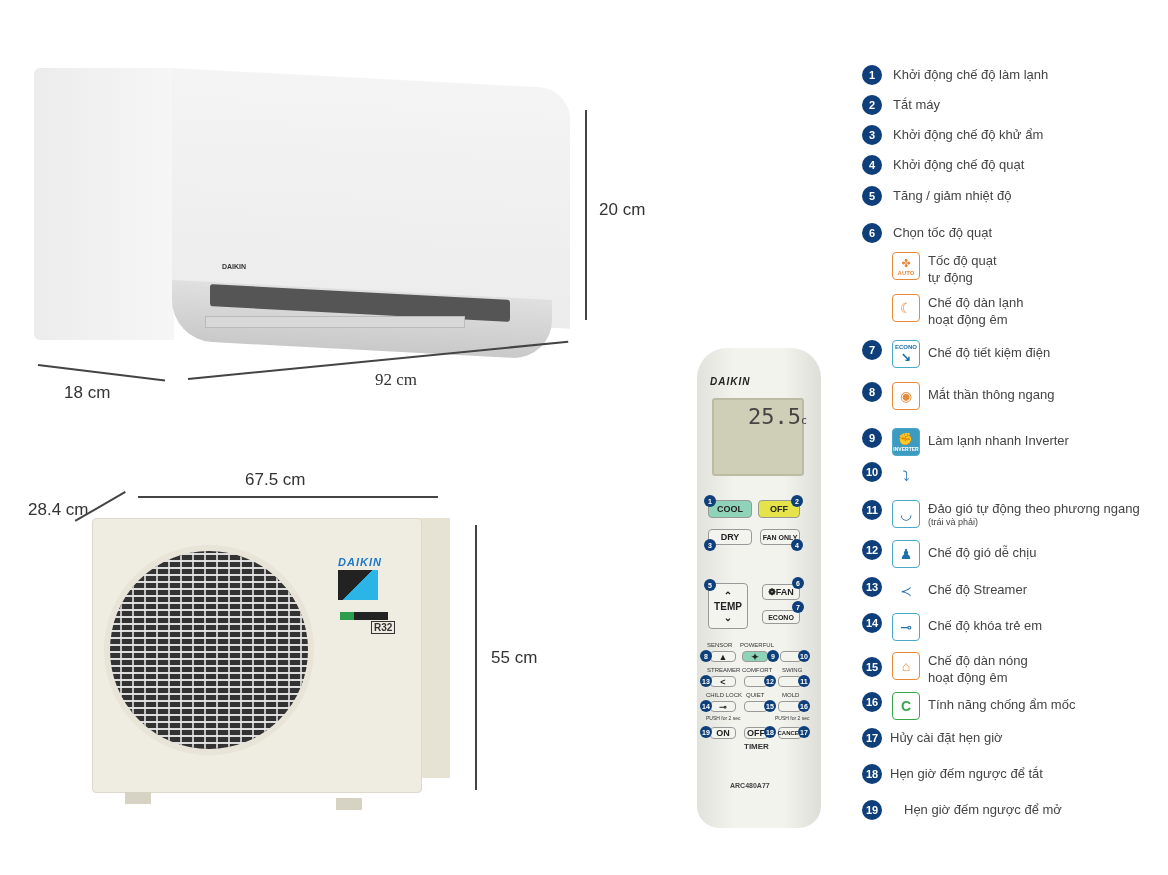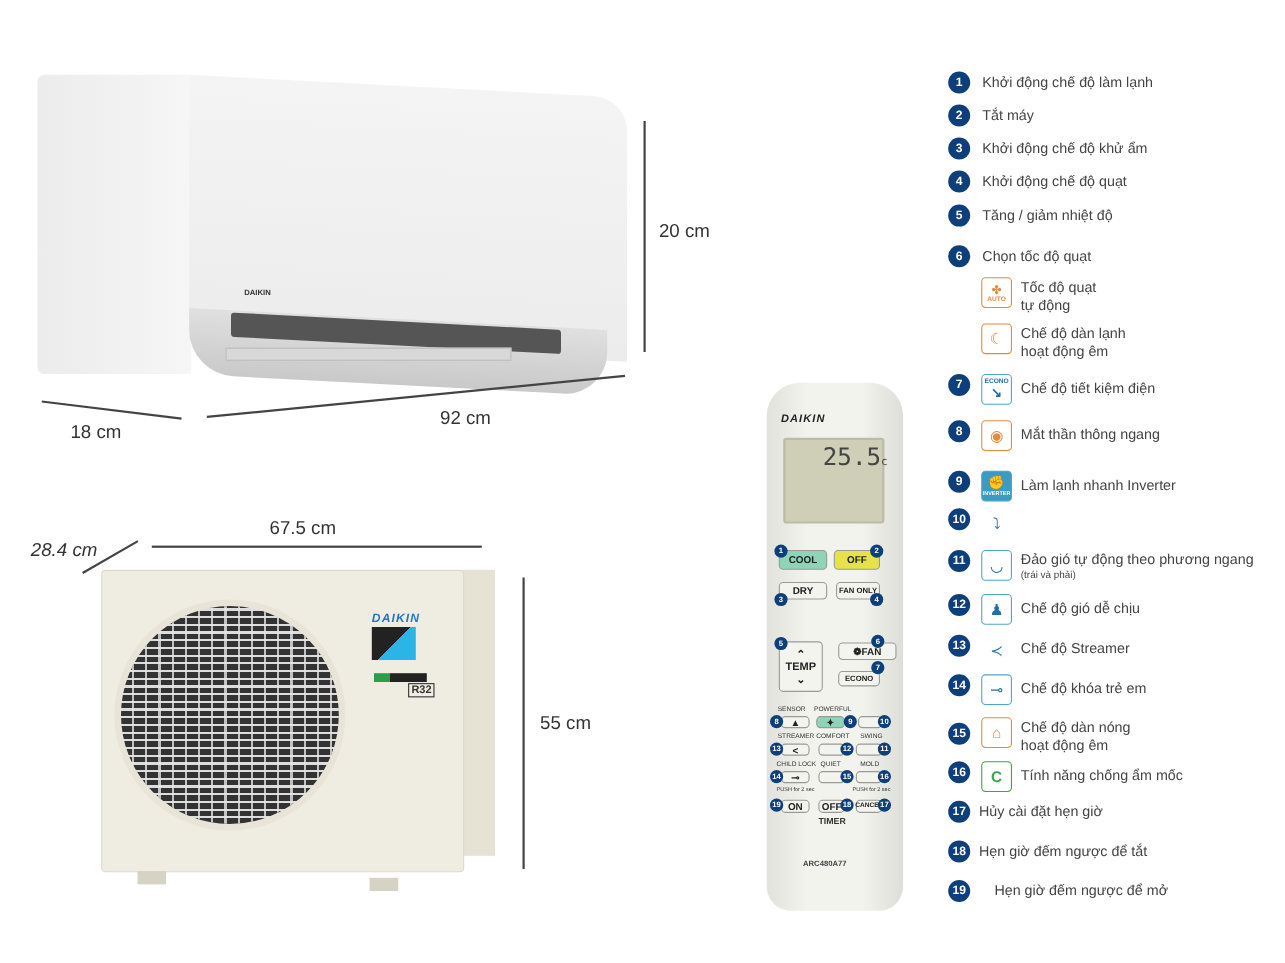--- a/index.html
+++ b/index.html
@@ -60,38 +60,38 @@
 <div class="abs indoor-bottom"></div>
 <div class="abs vent"></div>
 <div class="abs louver"></div>
 <div class="abs brand-small">DAIKIN</div>
 
 <div class="abs vline" style="left:585px;top:110px;height:210px;"></div>
 <div class="abs dim" style="left:599px;top:200px;">20 cm</div>
 <div class="abs line" style="left:38px;top:364px;width:128px;transform:rotate(7deg);"></div>
 <div class="abs dim" style="left:64px;top:383px;">18 cm</div>
 <div class="abs line" style="left:188px;top:378px;width:382px;transform:rotate(-5.6deg);"></div>
-<div class="abs dim" style="left:400px;top:370px;">92 cm</div>
+<div class="abs dim" style="left:375px;top:370px;font-family:Liberation Serif, serif;">92 cm</div>
 
 <div class="abs outdoor-side"></div>
 <div class="abs outdoor"></div>
 <div class="abs fan"></div>
 <div class="abs fan-grid"></div>
 <div class="abs foot" style="left:125px;top:792px;"></div>
 <div class="abs foot" style="left:336px;top:798px;"></div>
 <div class="abs daikin-logo">
   <div class="txt">DAIKIN</div>
   <div class="tri"></div>
 </div>
 <div class="abs inverter-badge"></div>
 <div class="abs r32">R32</div>
 
 <div class="abs dim" style="left:245px;top:470px;">67.5 cm</div>
 <div class="abs line" style="left:138px;top:496px;width:300px;"></div>
-<div class="abs dim" style="left:28px;top:490px;font-style:italic;">28.4 cm</div>
+<div class="abs dim" style="left:28px;top:500px;">28.4 cm</div>
 <div class="abs line" style="left:75px;top:520px;width:58px;transform:rotate(-30deg);"></div>
 <div class="abs vline" style="left:475px;top:525px;height:265px;"></div>
 <div class="abs dim" style="left:491px;top:648px;">55 cm</div>
 
 <div class="abs remote"></div>
 <div class="abs remote-logo">DAIKIN</div>
 <div class="abs lcd"></div>
 <div class="abs lcd-temp"><span>25.5</span><span style="font-size:10px">c</span></div>
 
 <div class="rbtn" style="left:708px;top:500px;width:44px;height:18px;background:#8fd4b8;">COOL</div>
@@ -102,21 +102,21 @@
 <div class="badge-sm" style="left:704px;top:539px;">3</div>
 <div class="rbtn" style="left:760px;top:529px;width:40px;height:16px;font-size:7px;">FAN ONLY</div>
 <div class="badge-sm" style="left:791px;top:539px;">4</div>
 
 <div class="rbtn" style="left:708px;top:583px;width:40px;height:46px;flex-direction:column;font-size:10px;">
     <span>⌃</span>
     <span>TEMP</span>
     <span>⌄</span>
   </div>
 <div class="badge-sm" style="left:704px;top:579px;">5</div>
-<div class="rbtn" style="left:762px;top:584px;width:53px;height:16px;">❁FAN</div>
+<div class="rbtn" style="left:762px;top:584px;width:38px;height:16px;">❁FAN</div>
 <div class="badge-sm" style="left:792px;top:577px;">6</div>
 <div class="rbtn" style="left:762px;top:610px;width:38px;height:14px;font-size:7px;">ECONO</div>
 <div class="badge-sm" style="left:792px;top:601px;">7</div>
 
 <div class="rlabel" style="left:707px;top:642px;">SENSOR</div>
 <div class="rbtn" style="left:710px;top:651px;width:26px;height:11px;">▲</div>
 <div class="badge-sm" style="left:700px;top:650px;">8</div>
 <div class="rlabel" style="left:740px;top:642px;">POWERFUL</div>
 <div class="rbtn" style="left:742px;top:651px;width:26px;height:11px;background:#8fd4b8;">✦</div>
 <div class="badge-sm" style="left:767px;top:650px;">9</div>

